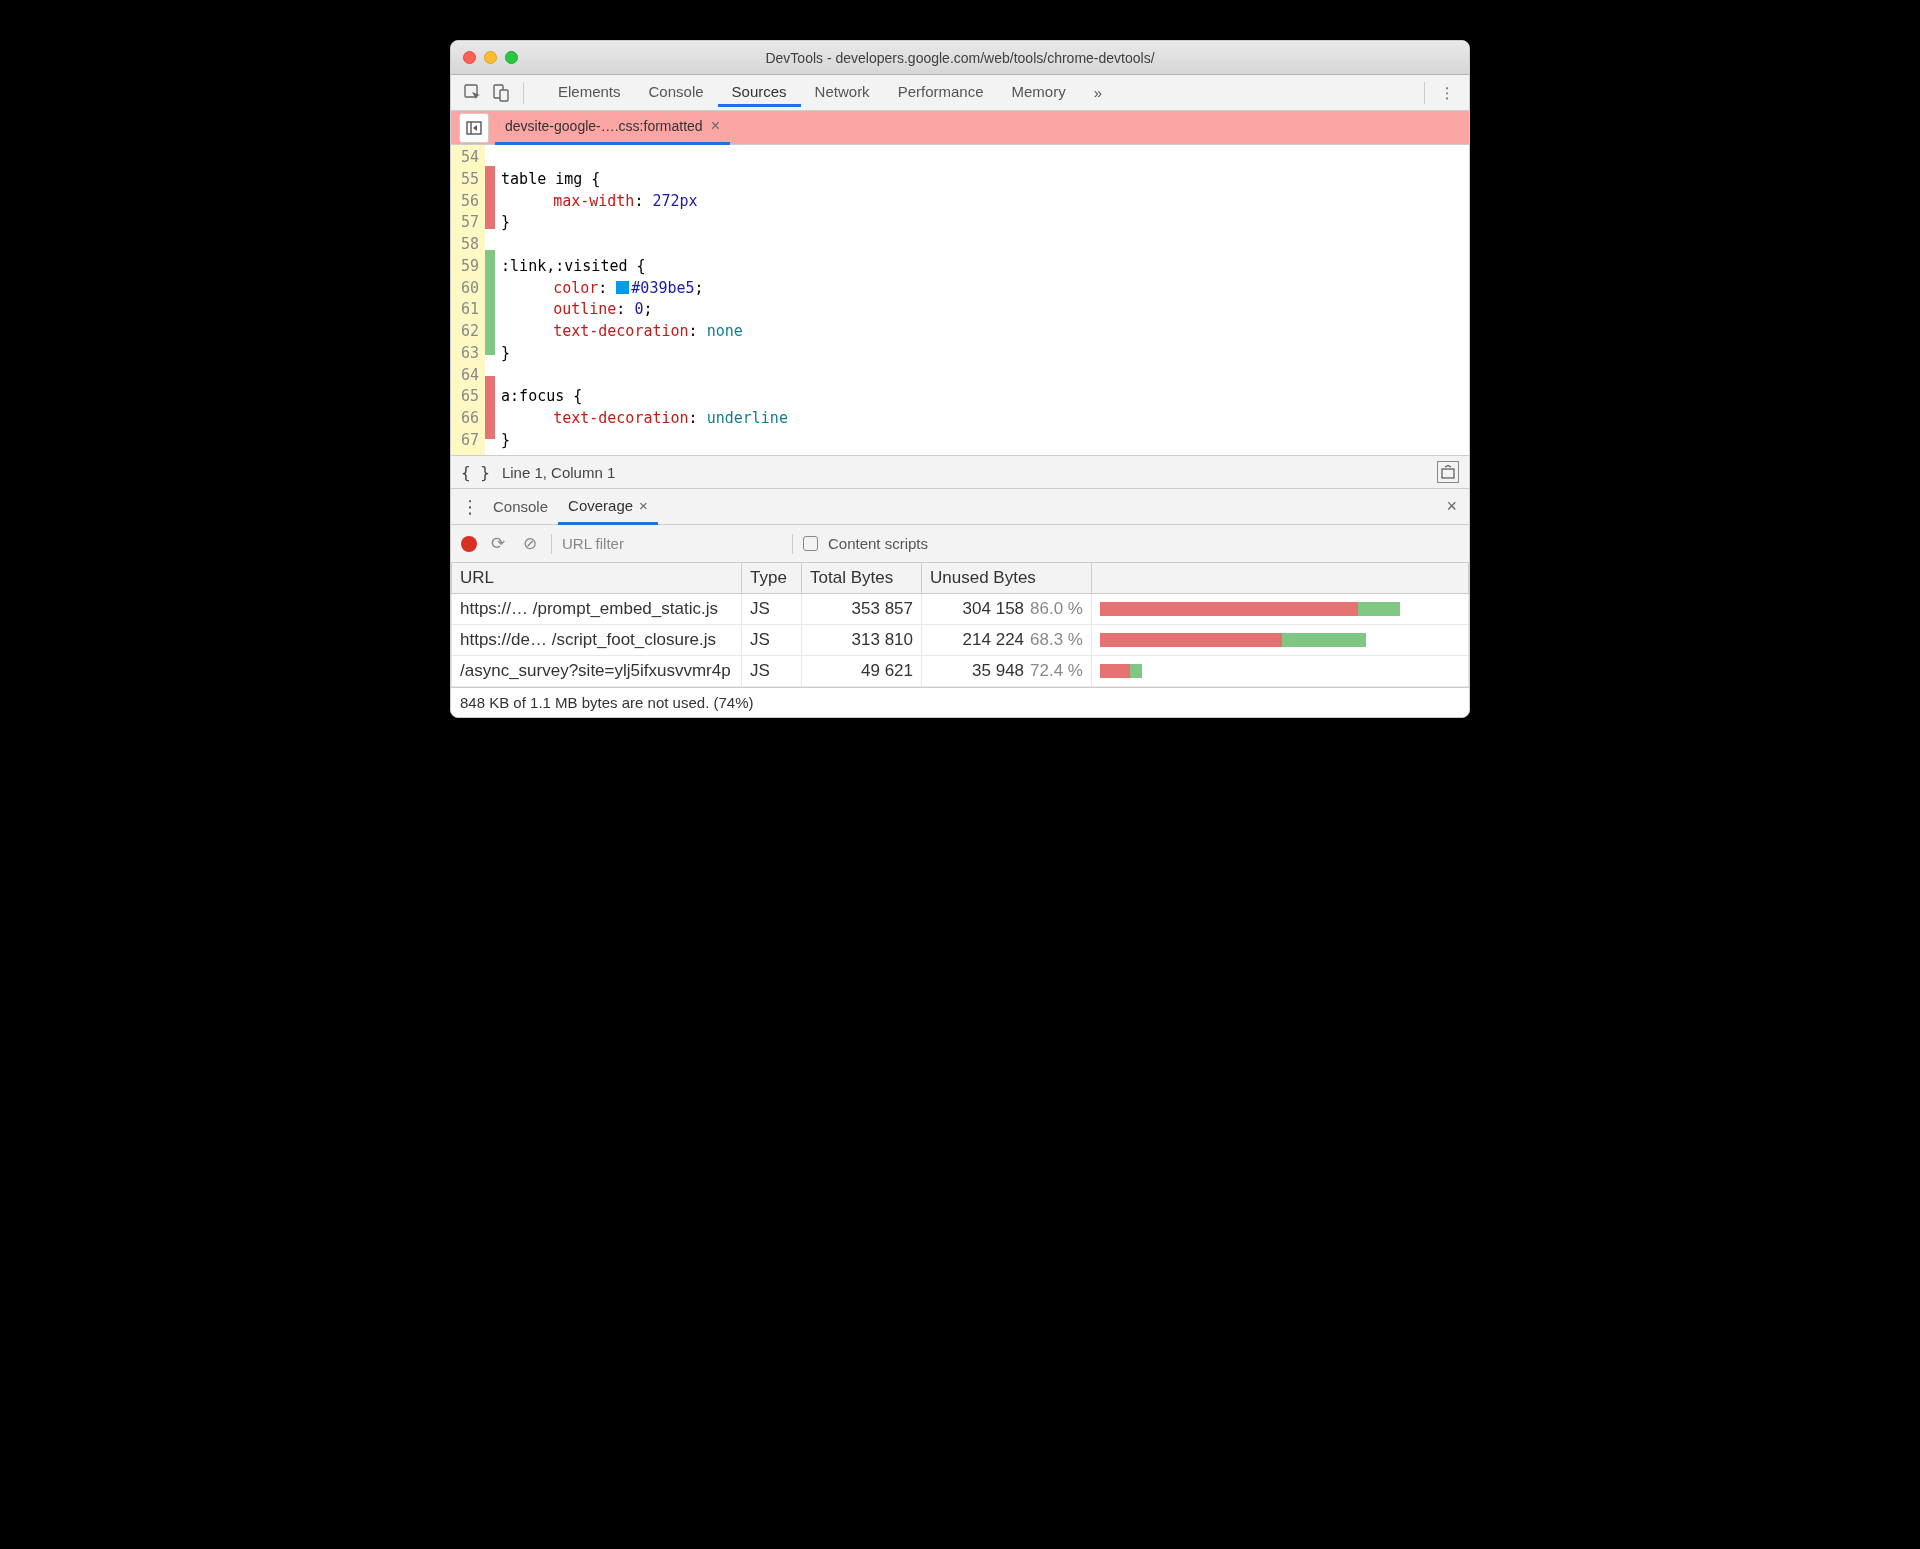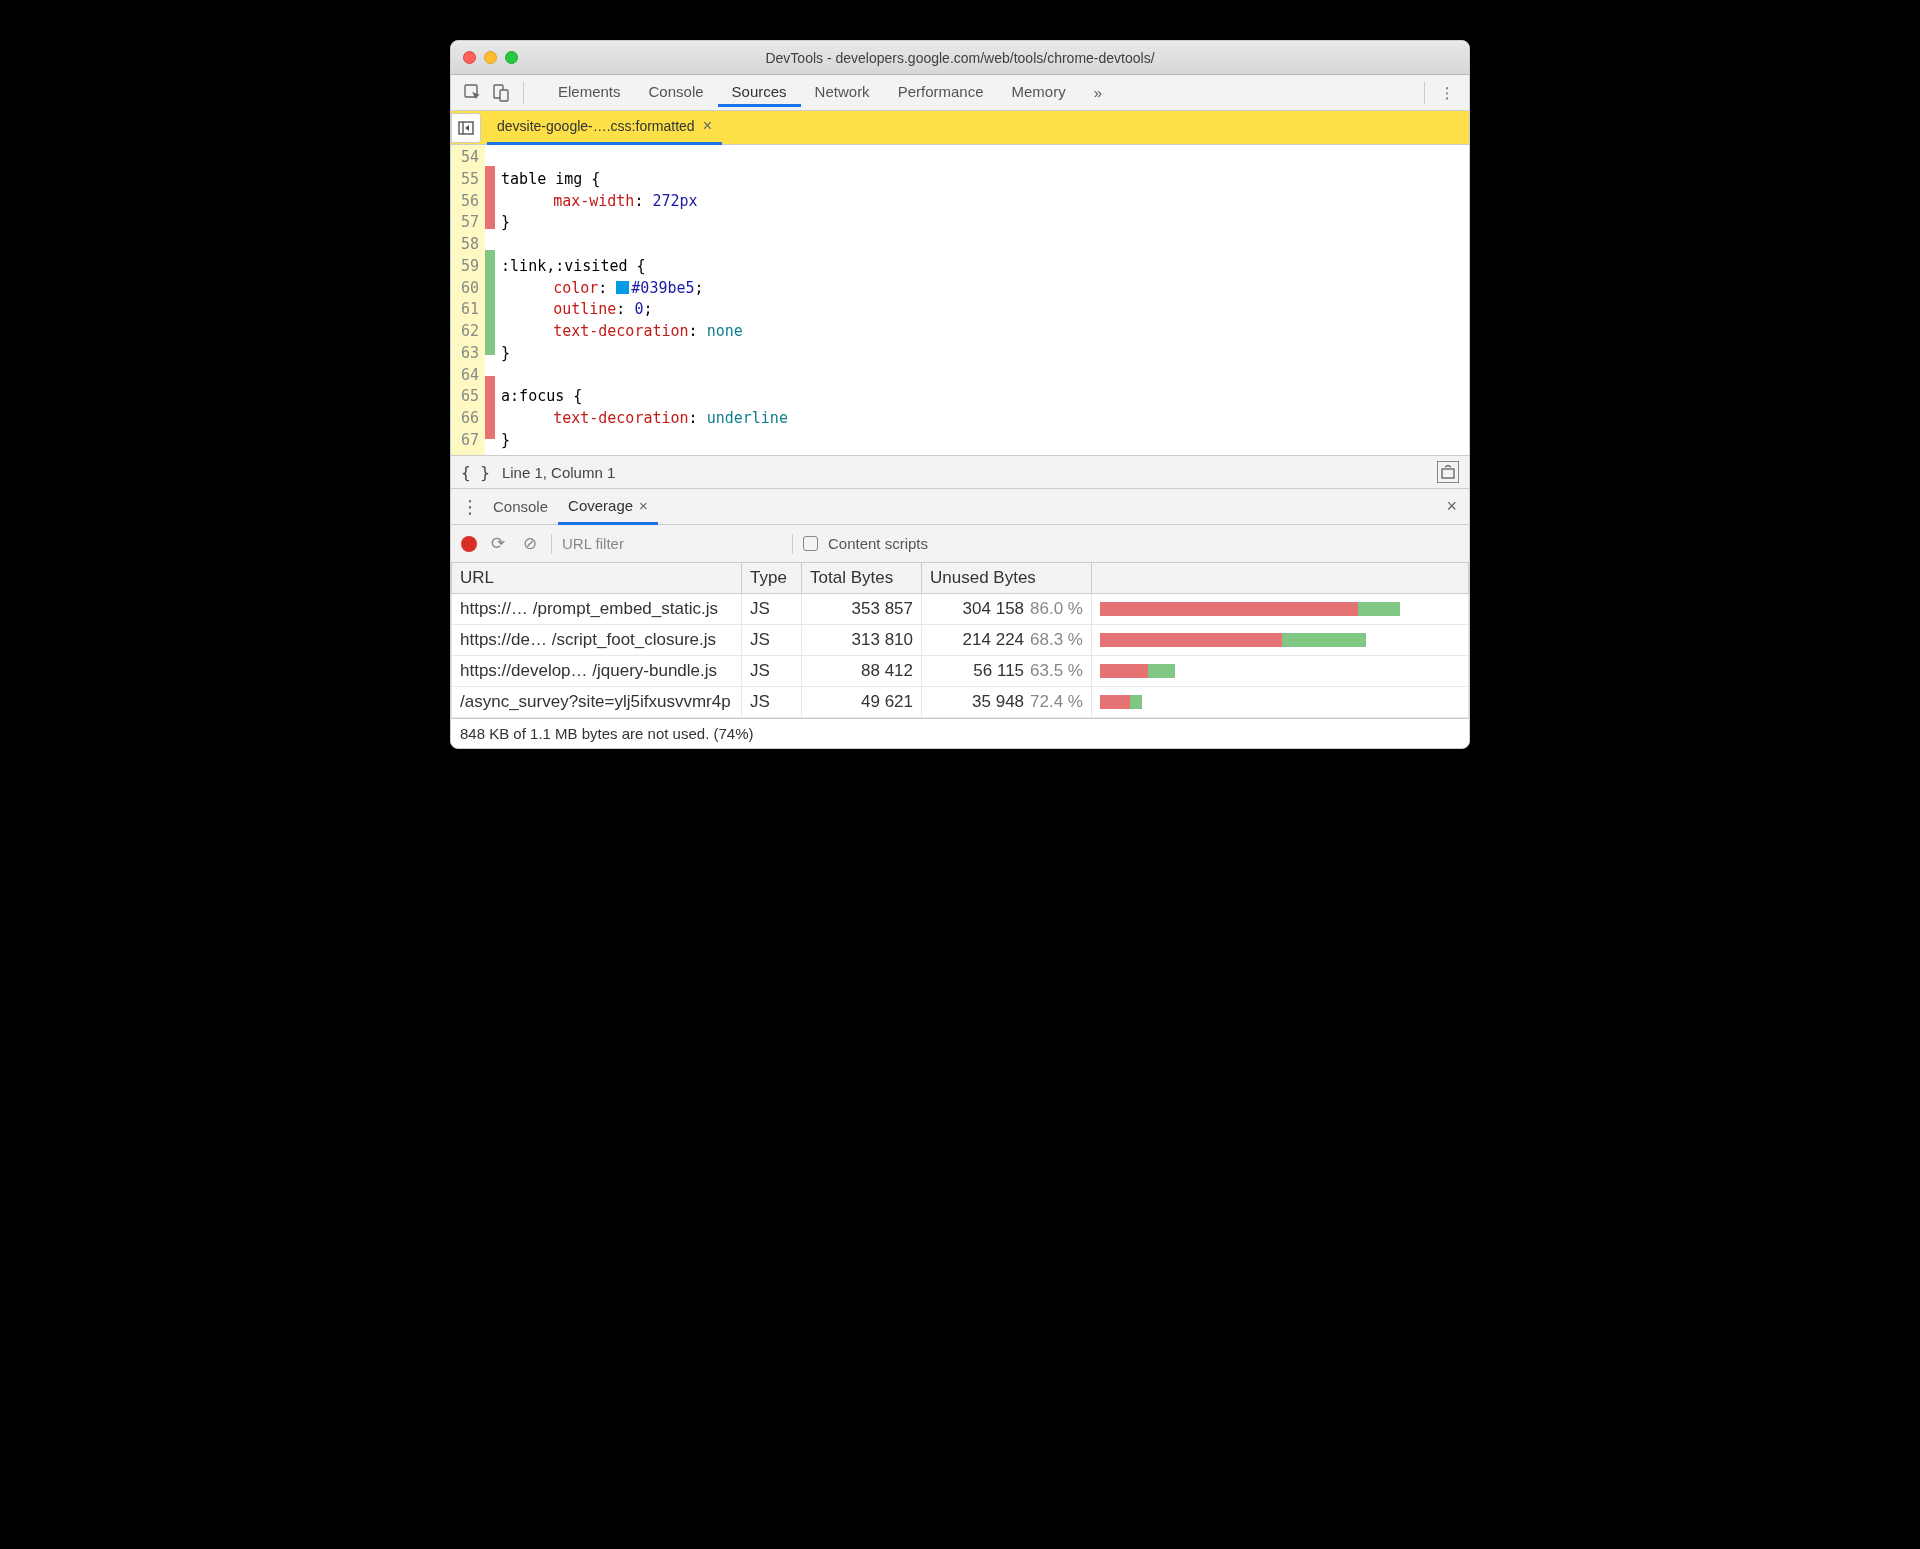--- a/index.html
+++ b/index.html
@@ -48,24 +48,24 @@
   .main-tabs .icon-btn { width:28px; height:28px; display:flex;align-items:center;justify-content:center; cursor:pointer; color:#666;}
   .main-tabs .tabs { display:flex; gap:0; margin-left:12px; }
   .main-tabs .tab { padding:4px 14px; cursor:pointer; color:#555; }
   .main-tabs .tab.active { color:#333; border-bottom:3px solid #1a73e8; font-weight:500;}
   .main-tabs .spacer{flex:1;}
   .sep{width:1px;height:22px;background:#ccc;margin:0 8px;}
   
   .file-tabs {
     height:34px;
     border-bottom:1px solid #ccc;
-    background:#fde047;
+    background:#fca5a5;
     display:flex;
     align-items:center;
-    padding-left:0;
+    padding-left:8px;
     font-size:14px;
   }
   .file-tabs .nav-icon{width:30px;height:30px;display:flex;align-items:center;justify-content:center;border:1px solid #ccc;border-radius:3px;background:#fff;margin-right:6px;cursor:pointer;}
   .file-tab{padding:7px 10px;display:flex;align-items:center;gap:8px;color:#333;border-bottom:3px solid #1a73e8;cursor:pointer;}
   .file-tab .close{color:#666;cursor:pointer;font-size:16px;}
   
   .code {
     font-family: Menlo, Consolas, monospace;
     font-size:15px;
     line-height:1.45;
@@ -277,32 +277,20 @@
           <td class="num">313 810</td>
           <td class="num">214 224<span class="pct">68.3 %</span></td>
           <td>
             <div class="bar" style="width: 266.1px;">
               <div class="u" style="width: 68.3%;"></div>
               <div class="c" style="width: 31.7%;"></div>
             </div>
           </td>
         </tr>
         <tr>
-          <td>https://develop… /jquery-bundle.js</td>
-          <td>JS</td>
-          <td class="num">88 412</td>
-          <td class="num">56 115<span class="pct">63.5 %</span></td>
-          <td>
-            <div class="bar" style="width: 75px;">
-              <div class="u" style="width: 63.5%;"></div>
-              <div class="c" style="width: 36.5%;"></div>
-            </div>
-          </td>
-        </tr>
-        <tr>
           <td>/async_survey?site=ylj5ifxusvvmr4p</td>
           <td>JS</td>
           <td class="num">49 621</td>
           <td class="num">35 948<span class="pct">72.4 %</span></td>
           <td>
             <div class="bar" style="width: 42px;">
               <div class="u" style="width: 72.4%;"></div>
               <div class="c" style="width: 27.6%;"></div>
             </div>
           </td>

